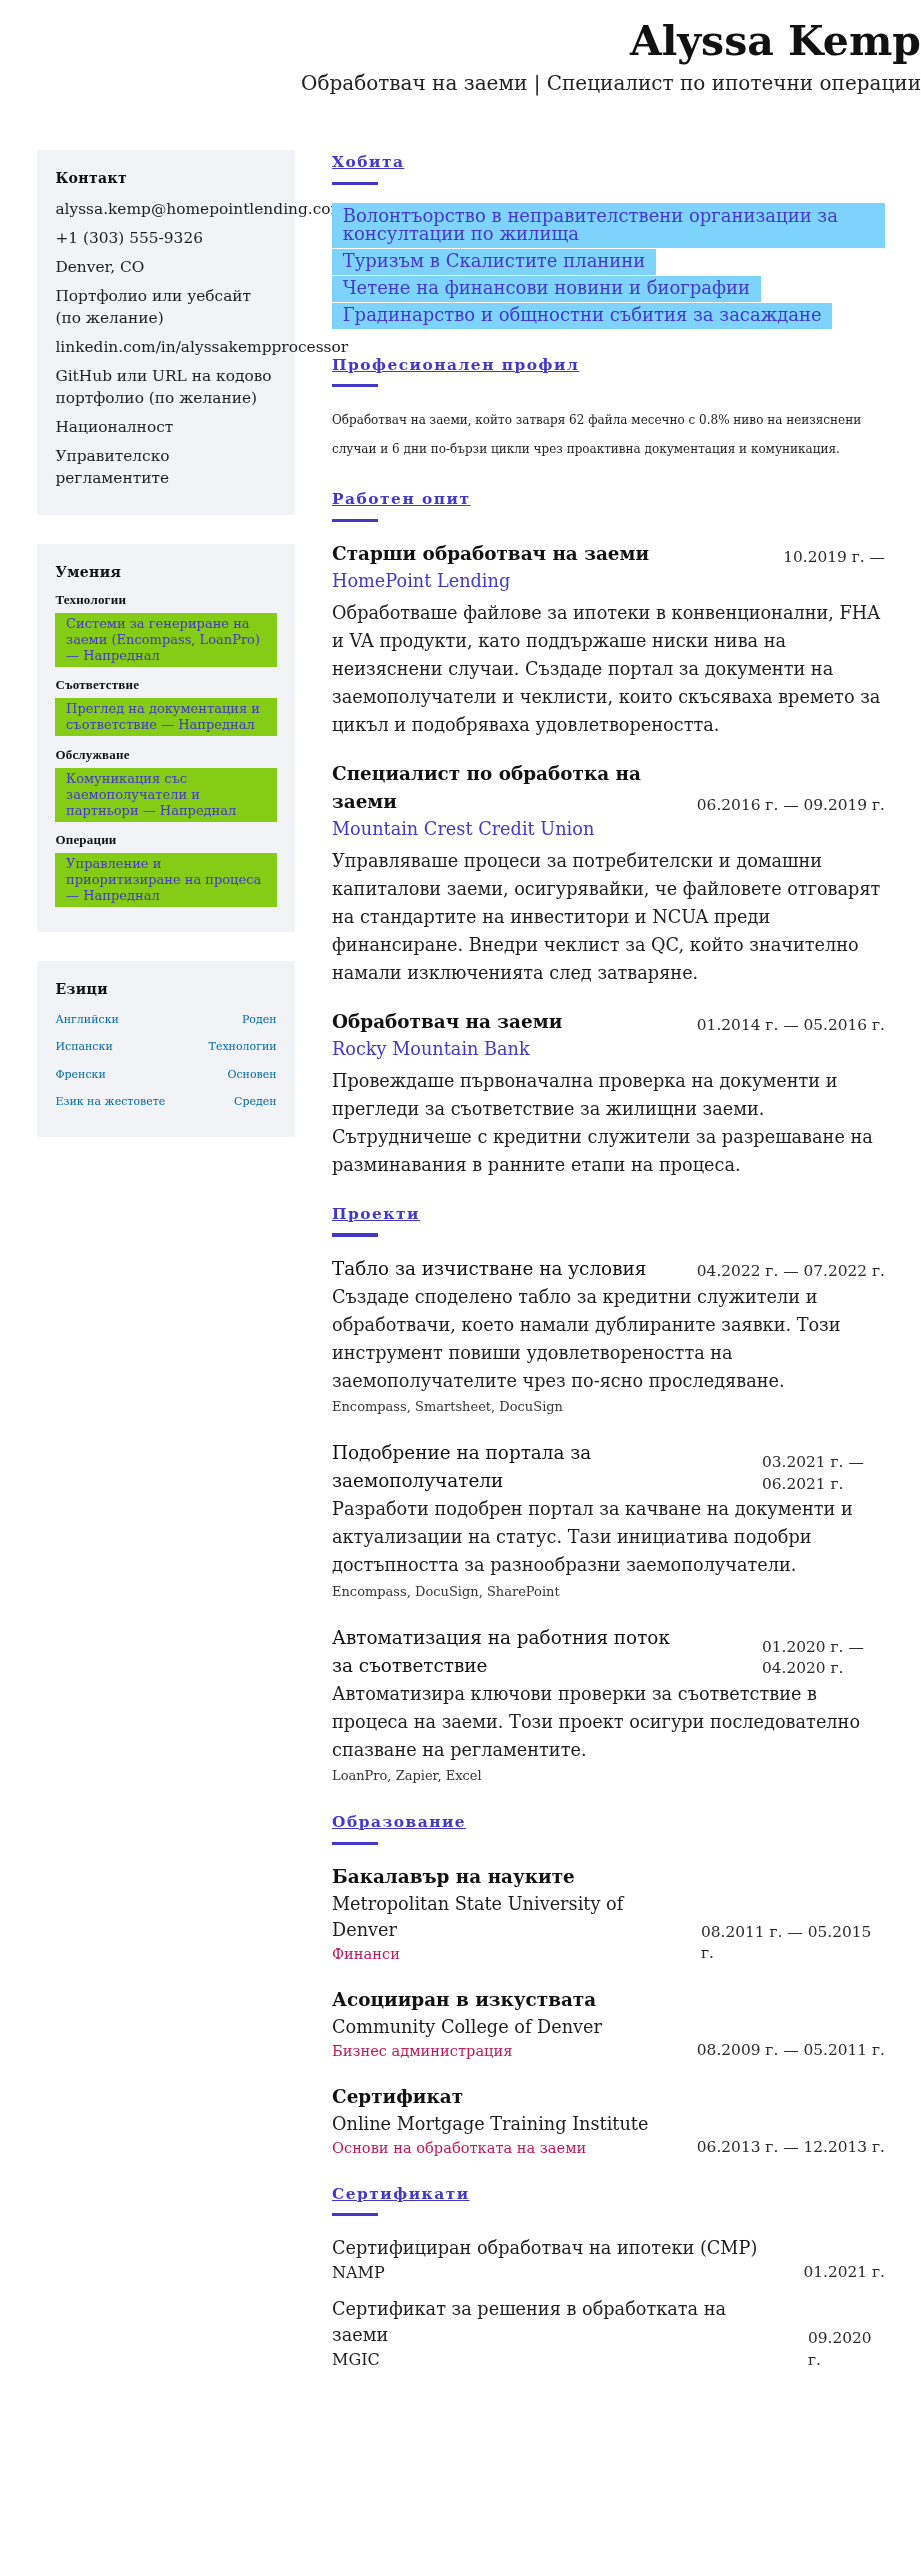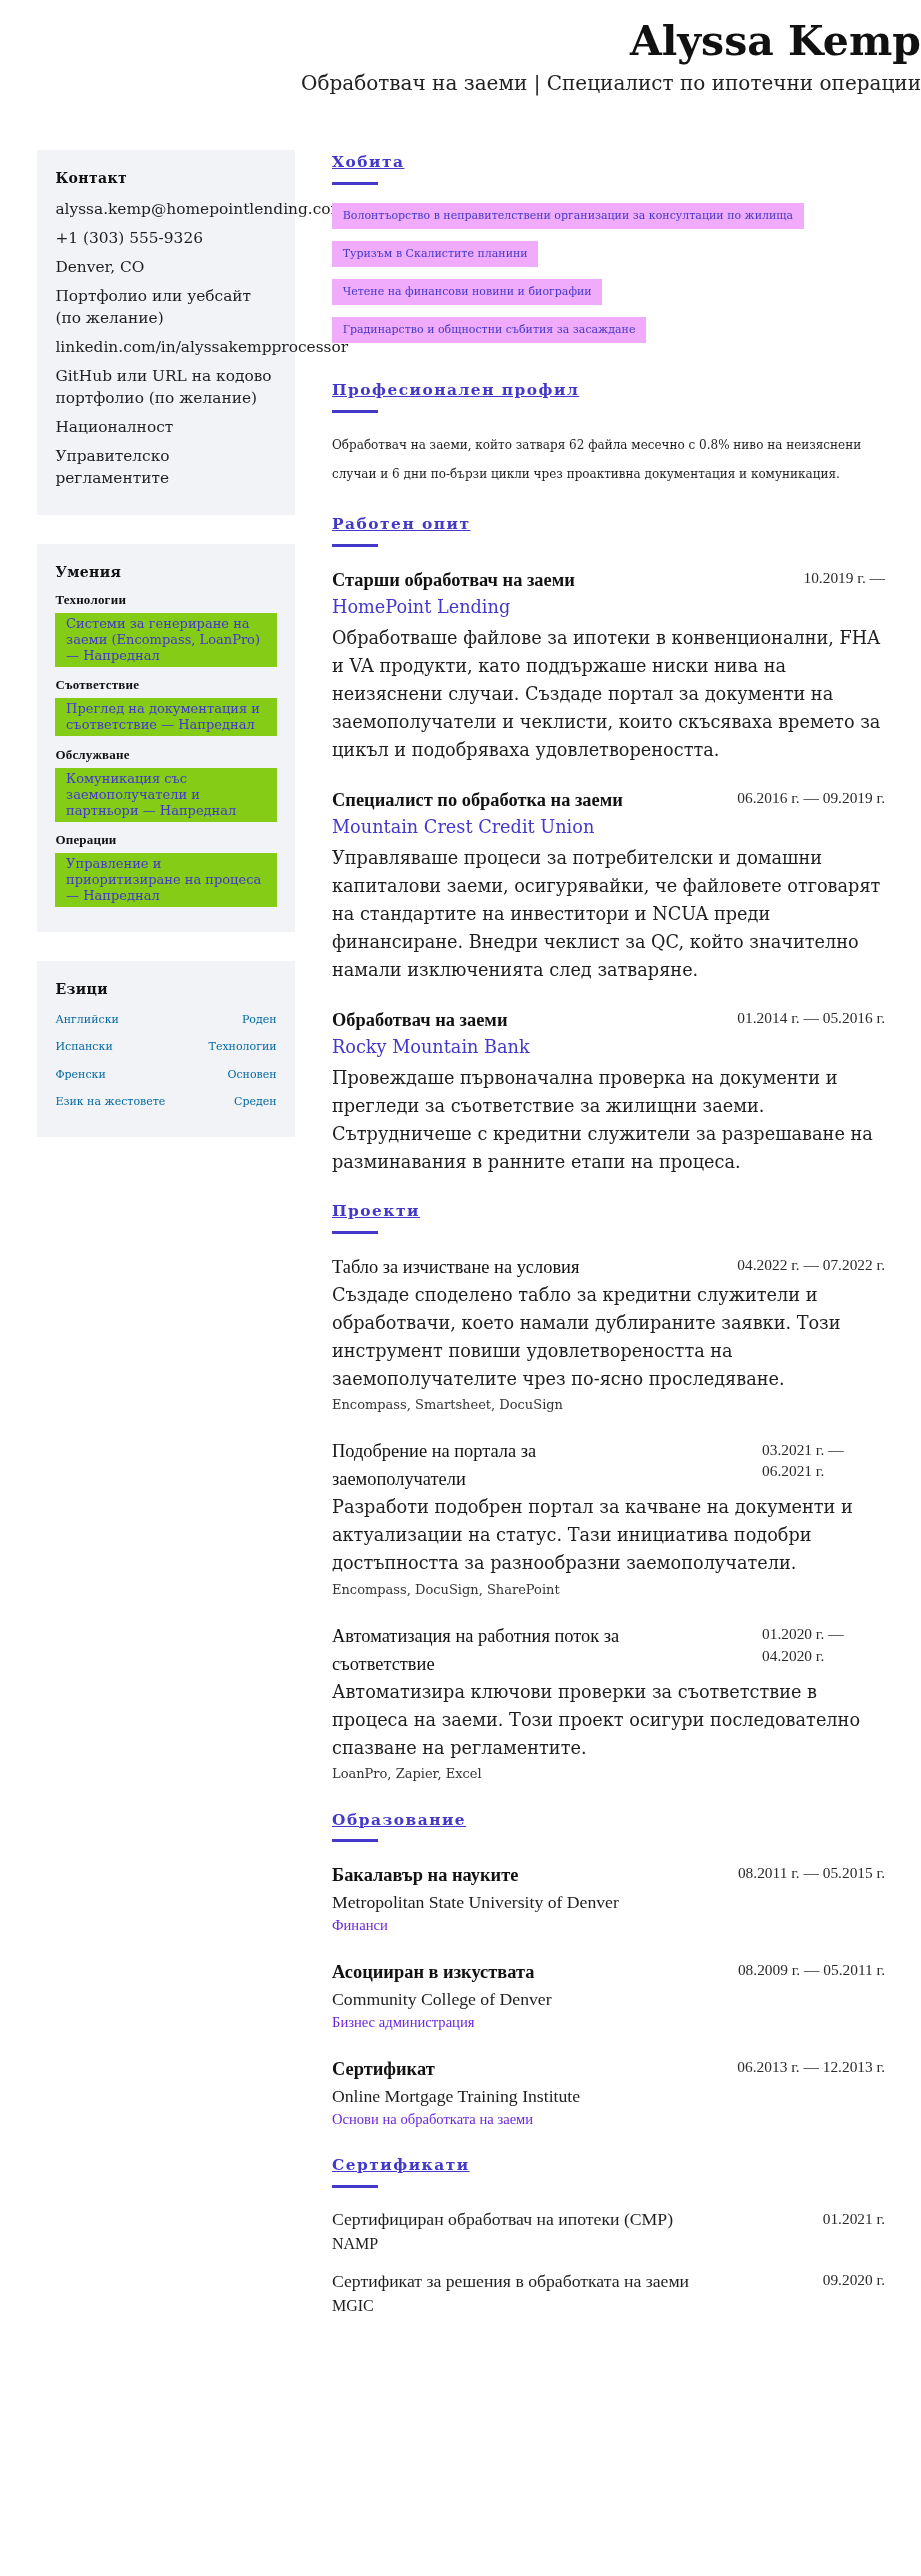--- a/index.html
+++ b/index.html
@@ -101,40 +101,39 @@
     text-decoration: underline;
   }
   .section-rule {
     width: 46px;
     height: 3.1px;
     background: #4338ca;
     margin: 10.7px 0 18.4px 0;
   }
   .hobby-tag {
     display: inline-block;
-    background: #f0abfc;
+    background: #7dd3fc;
     color: #4338ca;
-    font-size: 11px;
+    font-size: 18px;
     line-height: 18.4px;
     padding: 3.8px 10.7px;
-    margin-bottom: 12px;
+    margin-bottom: 1px;
   }
   .hobby-tag.full { display: block; }
   .hobby-list { display: flex; flex-direction: column; align-items: flex-start; }
   .profile-text {
     font-size: 12px;
     line-height: 29px;
     color: #1e1e1e;
   }
   .entry { margin-bottom: 21.5px; }
   .entry-head {
     display: flex;
     justify-content: space-between;
-    align-items: flex-start;
-    font-family: Liberation Serif, serif;
+    align-items: flex-end;
   }
   .entry-title {
     font-size: 18.4px;
     font-weight: bold;
     line-height: 28px;
     color: #111;
     max-width: 338px;
   }
   .entry-title.light { font-weight: normal; }
   .entry-date {
@@ -160,21 +159,21 @@
   .entry-desc.tight { margin-top: 0; }
   .entry-tech {
     font-size: 13px;
     line-height: 21.5px;
     color: #333;
     margin-top: 1.5px;
   }
   .entry-minor {
     font-size: 14.6px;
     line-height: 21.5px;
-    color: #6d28d9;
+    color: #be185d;
   }
   .cert-row { margin-bottom: 12.3px; }
   .cert-title { font-size: 17.7px; line-height: 26px; color: #1e1e1e; max-width: 438px; }
   .cert-issuer { font-size: 16px; line-height: 23px; color: #1e1e1e; }
 </style>
 </head>
 <body>
 
 <header class="header">
   <div class="name">Alyssa Kemp</div>

